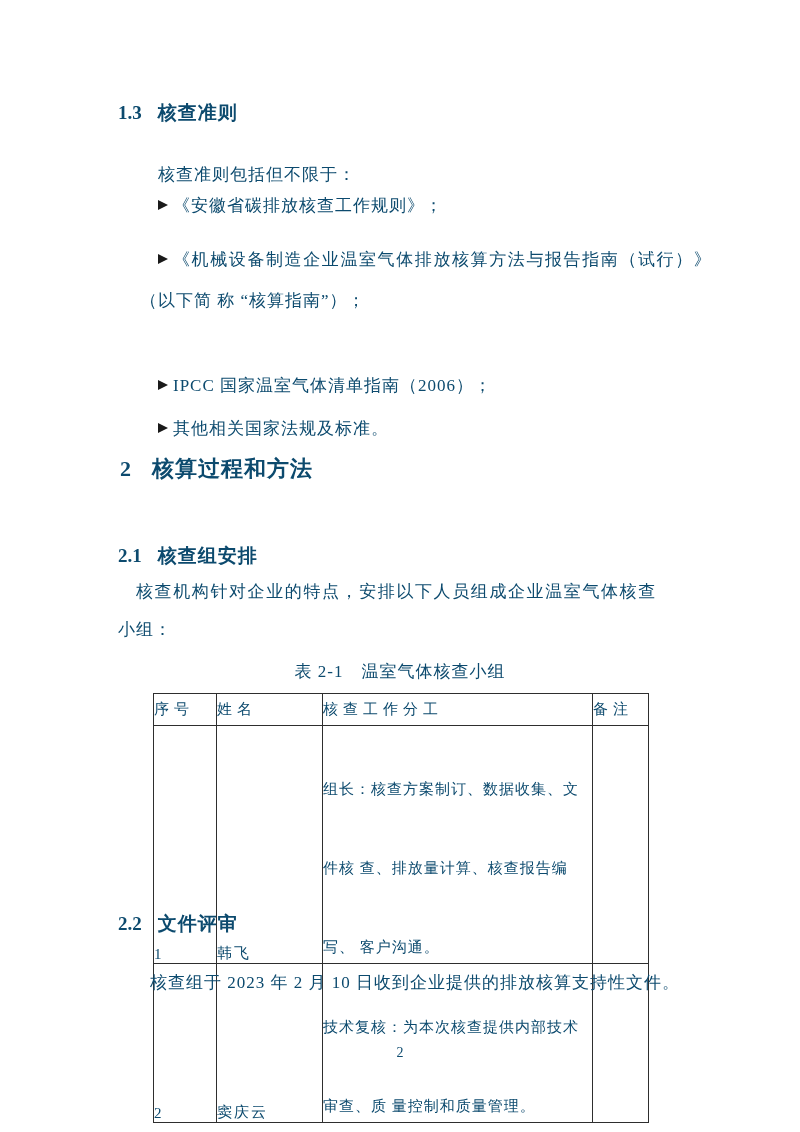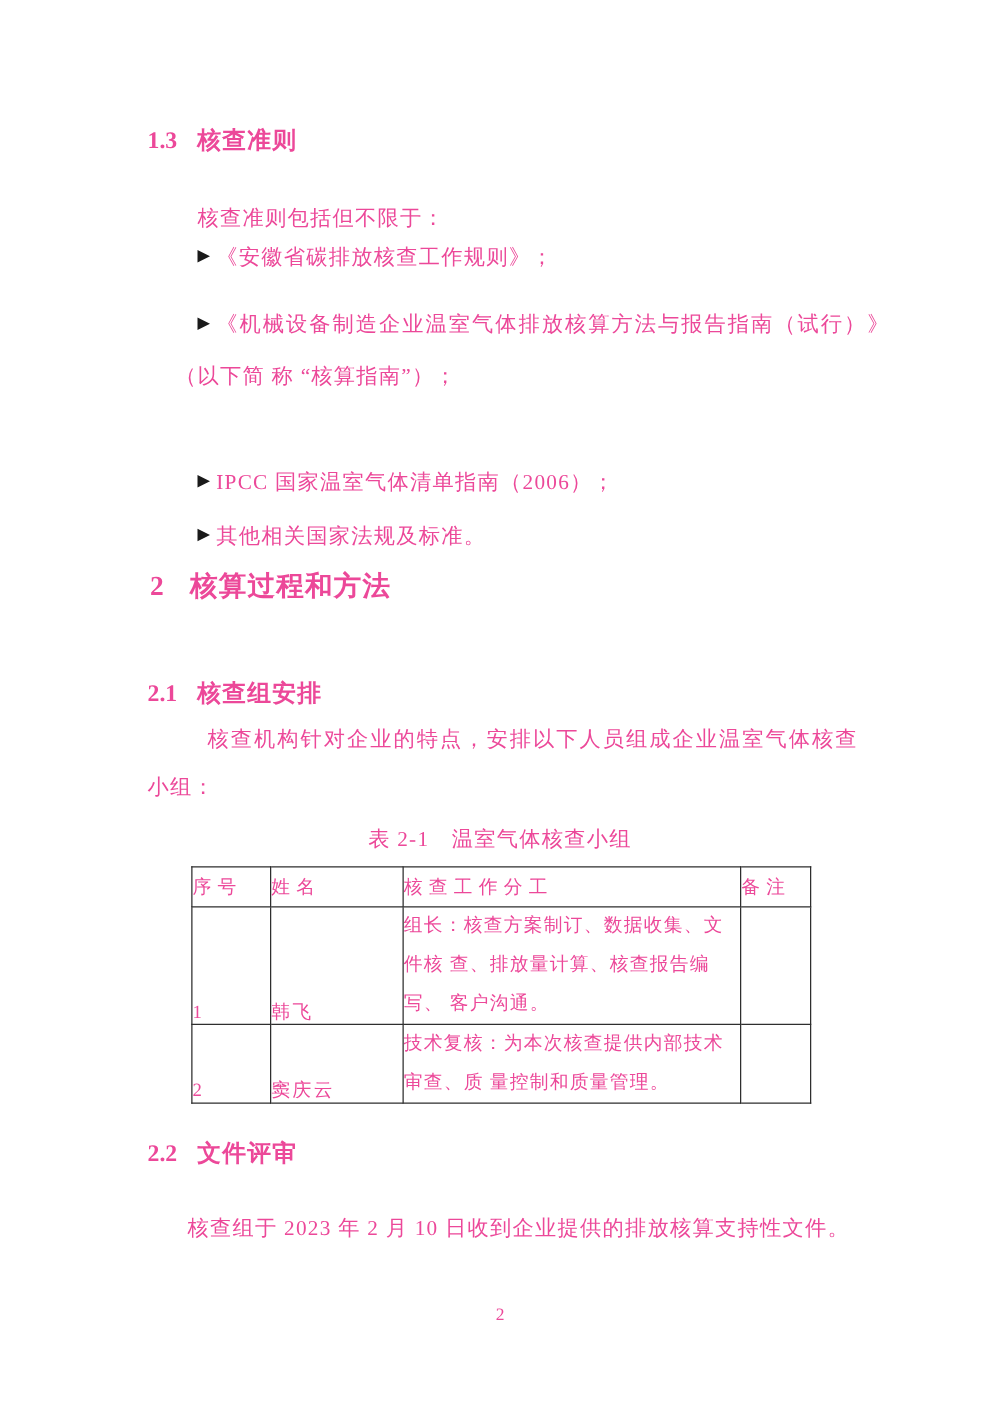--- a/index.html
+++ b/index.html
@@ -2,21 +2,21 @@
 <html><head>
 <meta charset="utf-8">
 <style>
   html, body { margin: 0; padding: 0; background: #ffffff; }
   .page {
     position: relative;
     width: 800px;
     height: 1132px;
     background: #ffffff;
     font-family: "Liberation Serif", "DejaVu Serif", serif;
-    color: #ec4899;
+    color: #0c4a6e;
     overflow: hidden;
   }
   .abs { position: absolute; white-space: nowrap; }
 
   .heading { font-weight: bold; font-size: 19px; letter-spacing: 1px; line-height: 24px; }
   .heading .num { letter-spacing: 0; margin-right: 16px; }
   .h-major { font-size: 22px; line-height: 27px; }
   .h-major .num { margin-right: 21px; }
 
   .body-text { font-size: 17px; line-height: 22px; letter-spacing: 1px; }
@@ -43,21 +43,21 @@
   }
   table.vtable td {
     border: 1px solid #2e2e2e;
     font-size: 15px;
     padding: 0;
     overflow: hidden;
   }
   .header-row td { height: 31px; letter-spacing: 5px; vertical-align: middle; }
   .cell-no, .cell-name { vertical-align: bottom; padding-bottom: 7px; letter-spacing: 2px; }
   .cell-duty { vertical-align: top; padding: 2px 4px 0 4px; letter-spacing: 1px; }
-  .duty-line { line-height: 31px; white-space: nowrap; }
+  .duty-line { line-height: 31px; white-space: nowrap; margin-top: 48px; }
   .cell-remark { vertical-align: middle; }
 
   .page-number { width: 800px; left: 0; text-align: center; font-size: 14px; letter-spacing: 0; }
 </style>
 </head>
 <body>
 
 <div class="page">
 
   <div class="abs heading" style="left:118px; top:101px;">
@@ -81,21 +81,21 @@
   </div>
 
   <div class="abs heading h-major" style="left:120px; top:455px;">
     <span class="num">2</span><span>核算过程和方法</span>
   </div>
 
   <div class="abs heading" style="left:118px; top:517px;margin-top:27px;">
     <span class="num">2.1</span><span>核查组安排</span>
   </div>
 
-  <div class="abs body-text ls-wide" style="left:166px; top:581px;">核查机构针对企业的特点，安排以下人员组成企业温室气体核查</div>
+  <div class="abs body-text ls-wide" style="left:136px; top:581px;">核查机构针对企业的特点，安排以下人员组成企业温室气体核查</div>
   <div class="abs body-text" style="left:118px; top:619px;">小组：</div>
 
   <div class="abs caption" style="top:660px;">表 2-1　温室气体核查小组</div>
 
   <table class="vtable">
     <colgroup>
       <col style="width:63px">
         <col style="width:106px">
         <col style="width:270px">
         <col style="width:56px">

